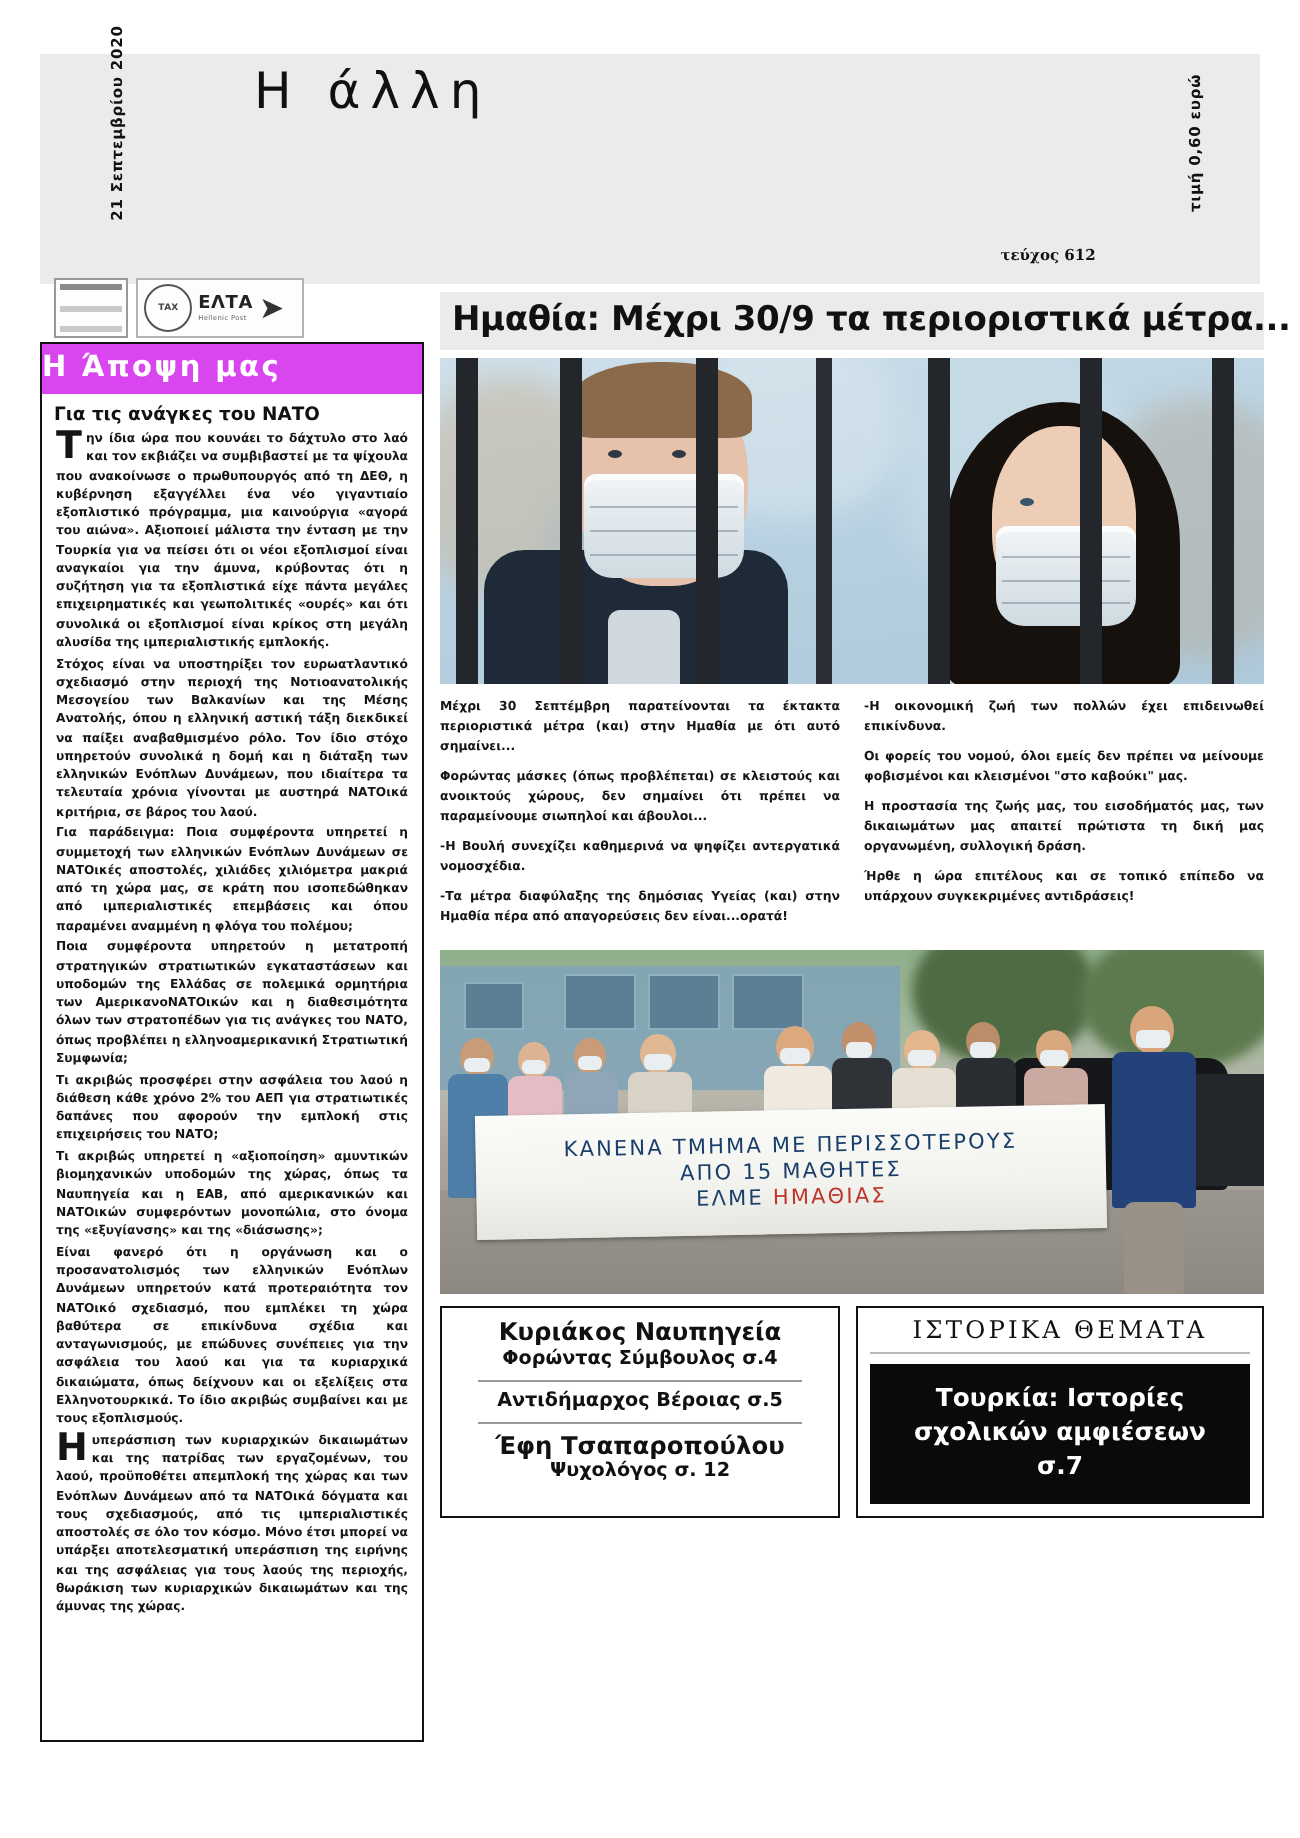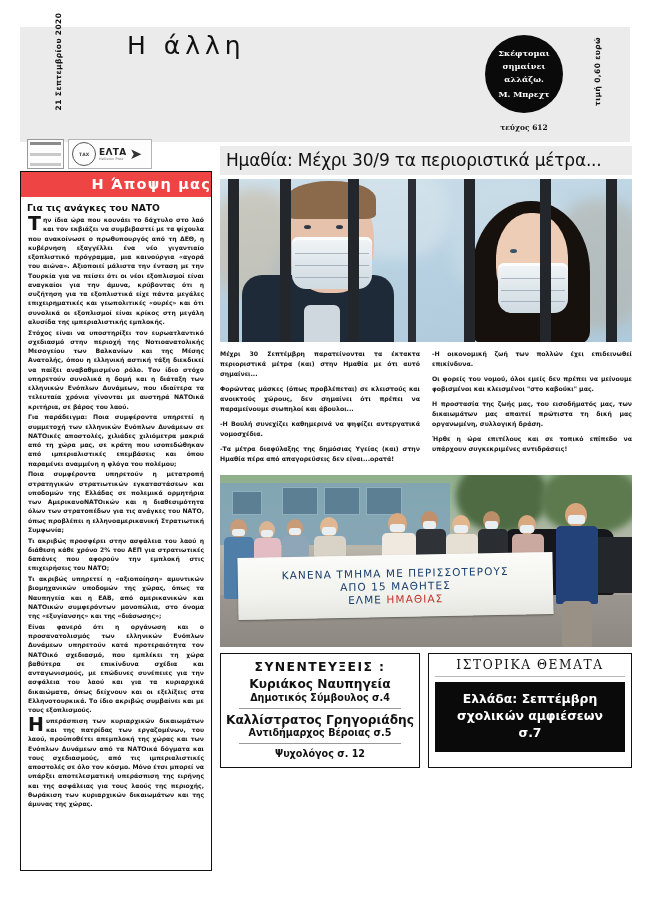--- a/index.html
+++ b/index.html
@@ -84,21 +84,21 @@
   .elta-word{font-size:9px;font-weight:bold;letter-spacing:.3px;color:#222;line-height:1;}
   .elta-sub{font-size:3.4px;color:#666;letter-spacing:.2px;}
   .elta-bird{font-size:15px;color:#333;line-height:1;}
 
   
   .editorial{
     position:absolute;left:20px;top:171px;width:192px;height:700px;
     border:1.4px solid #111;background:#fff;box-sizing:border-box;
   }
   .ed-head{
-    background:#ef4444;color:#fff;text-align:right;
+    background:#d946ef;color:#fff;text-align:left;
     font-size:14.5px;font-weight:bold;letter-spacing:1.2px;
     padding:4px 0 5px 0;
   }
   .ed-sub{
     text-align:left;font-size:9.2px;font-weight:bold;color:#111;
     padding:5px 6px 2px 6px;
   }
   .ed-body{padding:0 7px 6px 7px;}
   .ed-body p{
     margin:0 0 1.5px 0;
@@ -109,21 +109,21 @@
   .ed-body p.dropcap::first-letter{
     float:left;font-size:19px;line-height:.82;font-weight:bold;
     padding:1px 2px 0 0;
   }
 
   
   .main{position:absolute;left:220px;top:146px;width:412px;}
 
   .headline-bar{
     background:#ebebeb;padding:4px 6px 5px 6px;
-    font-size:17px;font-weight:normal;color:#111;letter-spacing:-.2px;
+    font-size:17px;font-weight:bold;color:#111;letter-spacing:-.2px;
     white-space:nowrap;
   }
 
   
   .photo1{
     position:relative;width:412px;height:163px;margin-top:4px;
     background:linear-gradient(170deg,#cfe0ea 0%,#b9d2e2 45%,#aec9da 100%);
     overflow:hidden;
   }
   .p1-bg{position:absolute;inset:0;}
@@ -218,26 +218,20 @@
 
   <div class="masthead">
 
     <div class="date-vert">21 Σεπτεμβρίου 2020</div>
 
     <div class="logo-block">
       <div class="logo-line1">Η άλλη</div>
     </div>
 
 
-    <div class="quote-circle">
-      <span>Σκέφτομαι</span>
-      <span>σημαίνει</span>
-      <span>αλλάζω.</span>
-      <span style="margin-top:3px;">Μ. Μπρεχτ</span>
-    </div>
 
     <div class="issue">τεύχος 612</div>
 
     <div class="price-vert">τιμή 0,60 ευρώ</div>
   </div>
 
   <div class="logos">
     <div class="logo-cert">
       <i class="t"></i>
         <i></i>
@@ -401,40 +395,39 @@
         <div class="bn3">
           <span class="a">ΕΛΜΕ </span><span class="b">ΗΜΑΘΙΑΣ</span>
         </div>
       </div>
     </div>
 
 
     <div class="bottom">
 
       <div class="box-interviews">
-        <div class="iv-title">ΣΥΝΕΝΤΕΥΞΕΙΣ :</div>
         <div>
           <div class="iv-name">Κυριάκος Ναυπηγεία</div>
-          <div class="iv-role">Δημοτικός Σύμβουλος σ.4</div>
+          <div class="iv-role">Φορώντας Σύμβουλος σ.4</div>
         </div>
         <div class="iv-rule"></div>
         <div>
-          <div class="iv-name">Καλλίστρατος Γρηγοριάδης</div>
           <div class="iv-role">Αντιδήμαρχος Βέροιας σ.5</div>
         </div>
         <div class="iv-rule"></div>
         <div>
+          <div class="iv-name">Έφη Τσαπαροπούλου</div>
           <div class="iv-role">Ψυχολόγος σ. 12</div>
         </div>
       </div>
 
       <div class="box-history">
         <div class="hist-title">ΙΣΤΟΡΙΚΑ ΘΕΜΑΤΑ</div>
         <div class="hist-box">
-          <span>Ελλάδα: Σεπτέμβρη</span><br>
+          <span>Τουρκία: Ιστορίες</span><br>
           <span>σχολικών αμφιέσεων</span><br>
           <span>σ.7</span>
         </div>
       </div>
 
     </div>
   </div>
 </div>
 
 </body></html>

